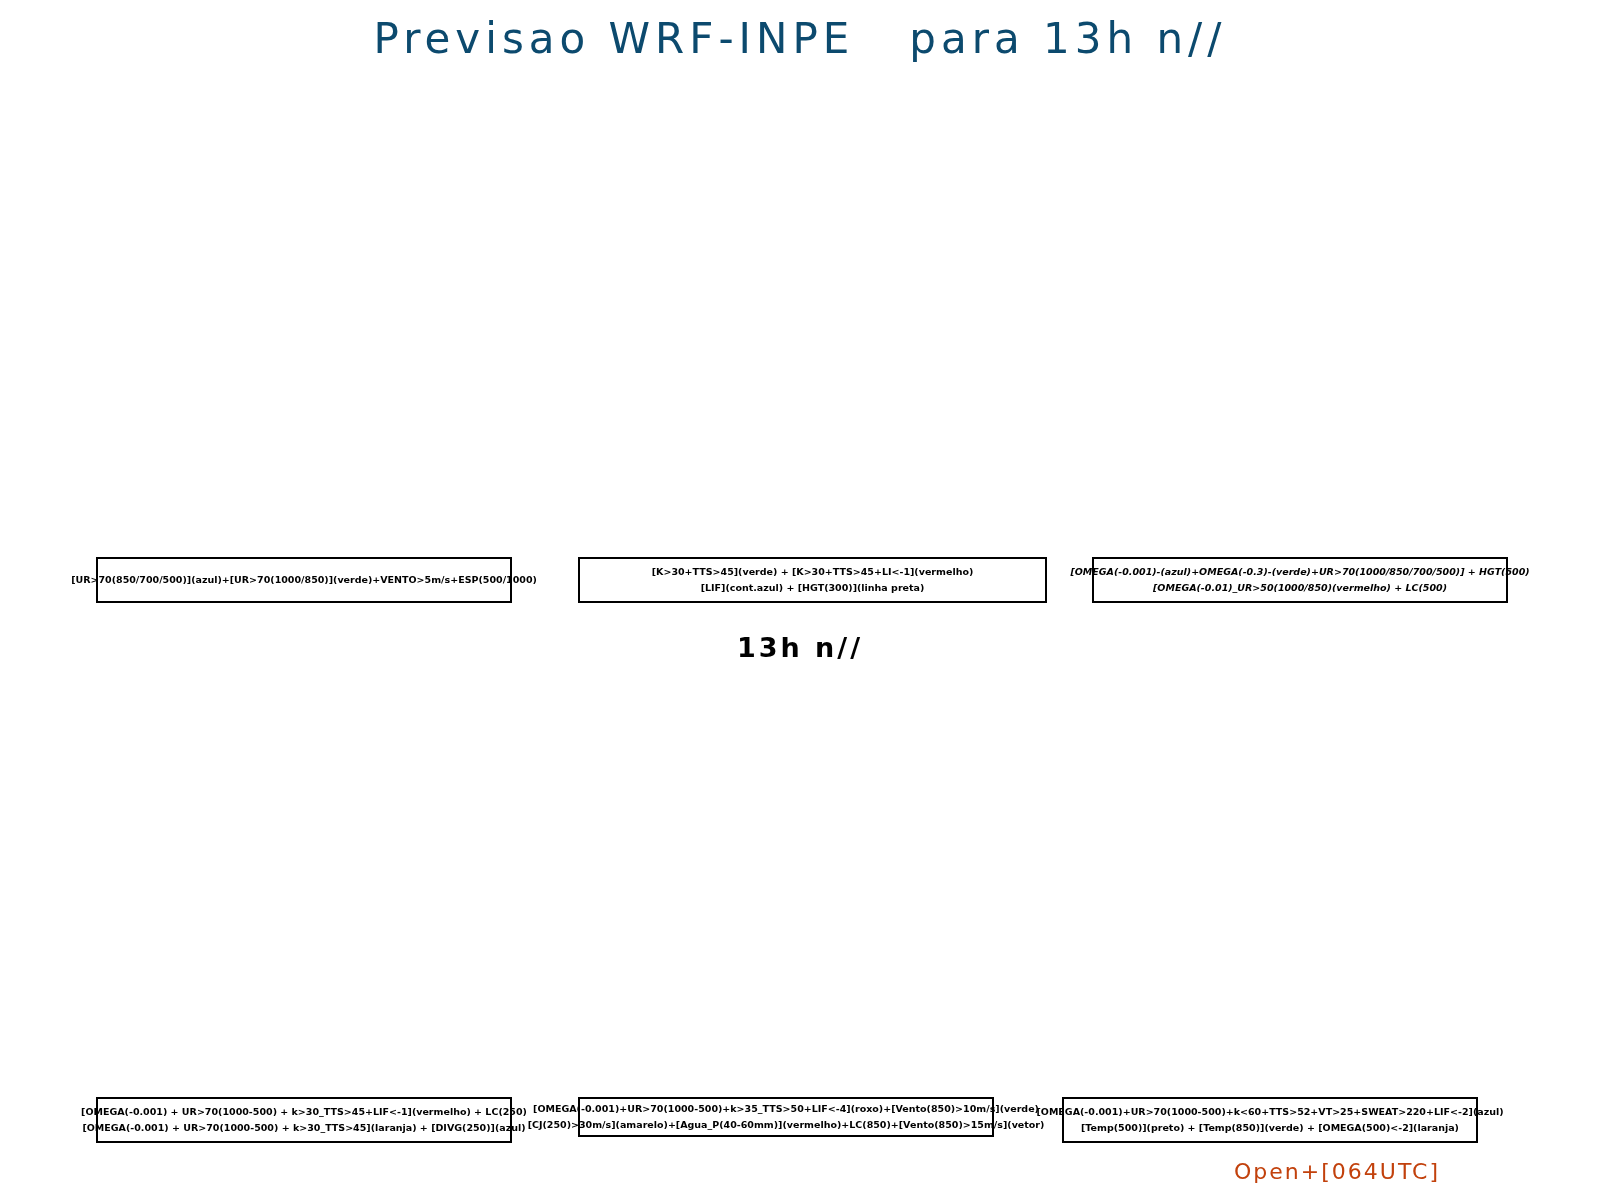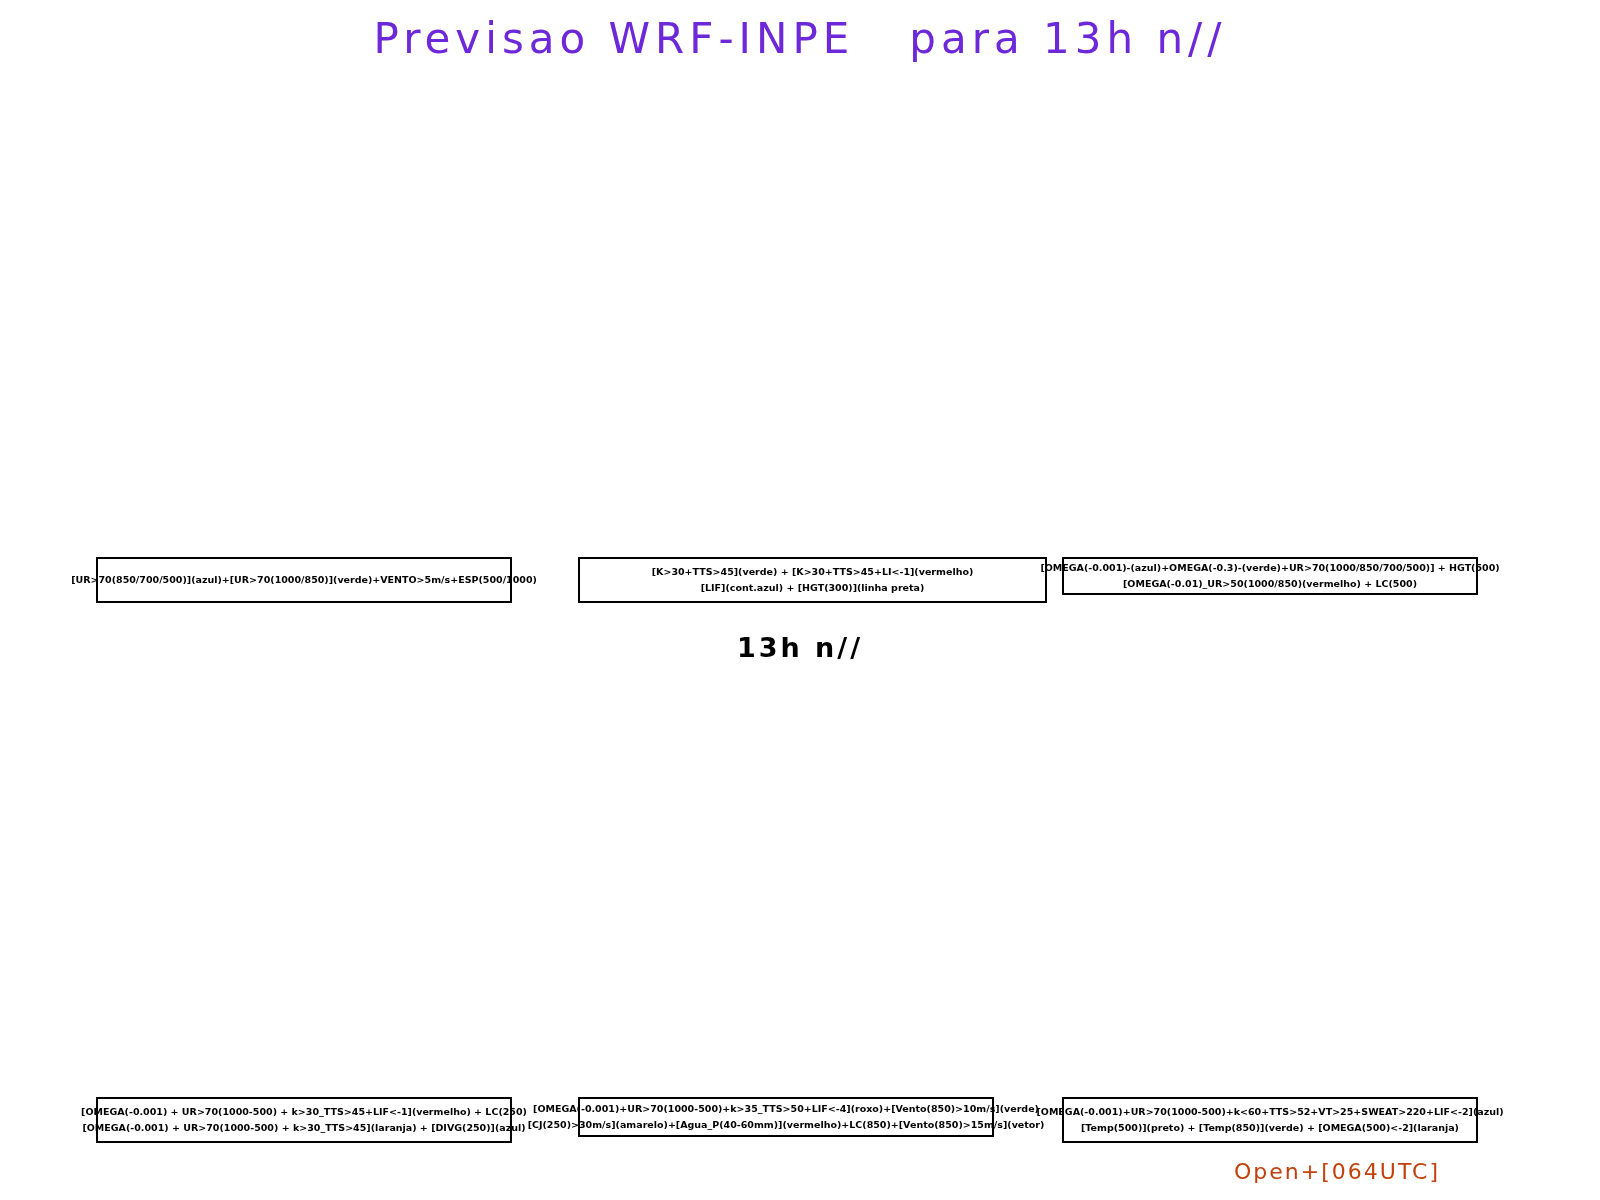--- a/index.html
+++ b/index.html
@@ -20,21 +20,21 @@
   .page-title {
     position: absolute;
     top: 14px;
     left: 0;
     width: 1600px;
     text-align: center;
     font-family: "DejaVu Sans", sans-serif;
     font-size: 42px;
     font-weight: 400;
     letter-spacing: 5px;
-    color: #6d28d9;
+    color: #0c4a6e;
     white-space: pre;
   }
 
   
   .mid-caption {
     position: absolute;
     top: 632px;
     left: 0;
     width: 1600px;
     text-align: center;
@@ -75,21 +75,21 @@
     line-height: 16px;
     letter-spacing: 0px;
     white-space: nowrap;
     color: #000000;
     text-align: center;
   }
 
   
   #legend-1 { left: 96px;  top: 557px; width: 416px; height: 46px; }
   #legend-2 { left: 578px; top: 557px; width: 469px; height: 46px; }
-  #legend-3 { left: 1062px;top: 557px; width: 416px; height: 38px; }
+  #legend-3 { left: 1092px;top: 557px; width: 416px; height: 46px; font-style: italic; }
 
   
   #legend-4 { left: 96px;  top: 1097px; width: 416px; height: 46px; }
   #legend-5 { left: 578px; top: 1097px; width: 416px; height: 40px; }
   #legend-6 { left: 1062px;top: 1097px; width: 416px; height: 46px; }
 
   
   .panel-area {
     position: absolute;
     background: transparent;

